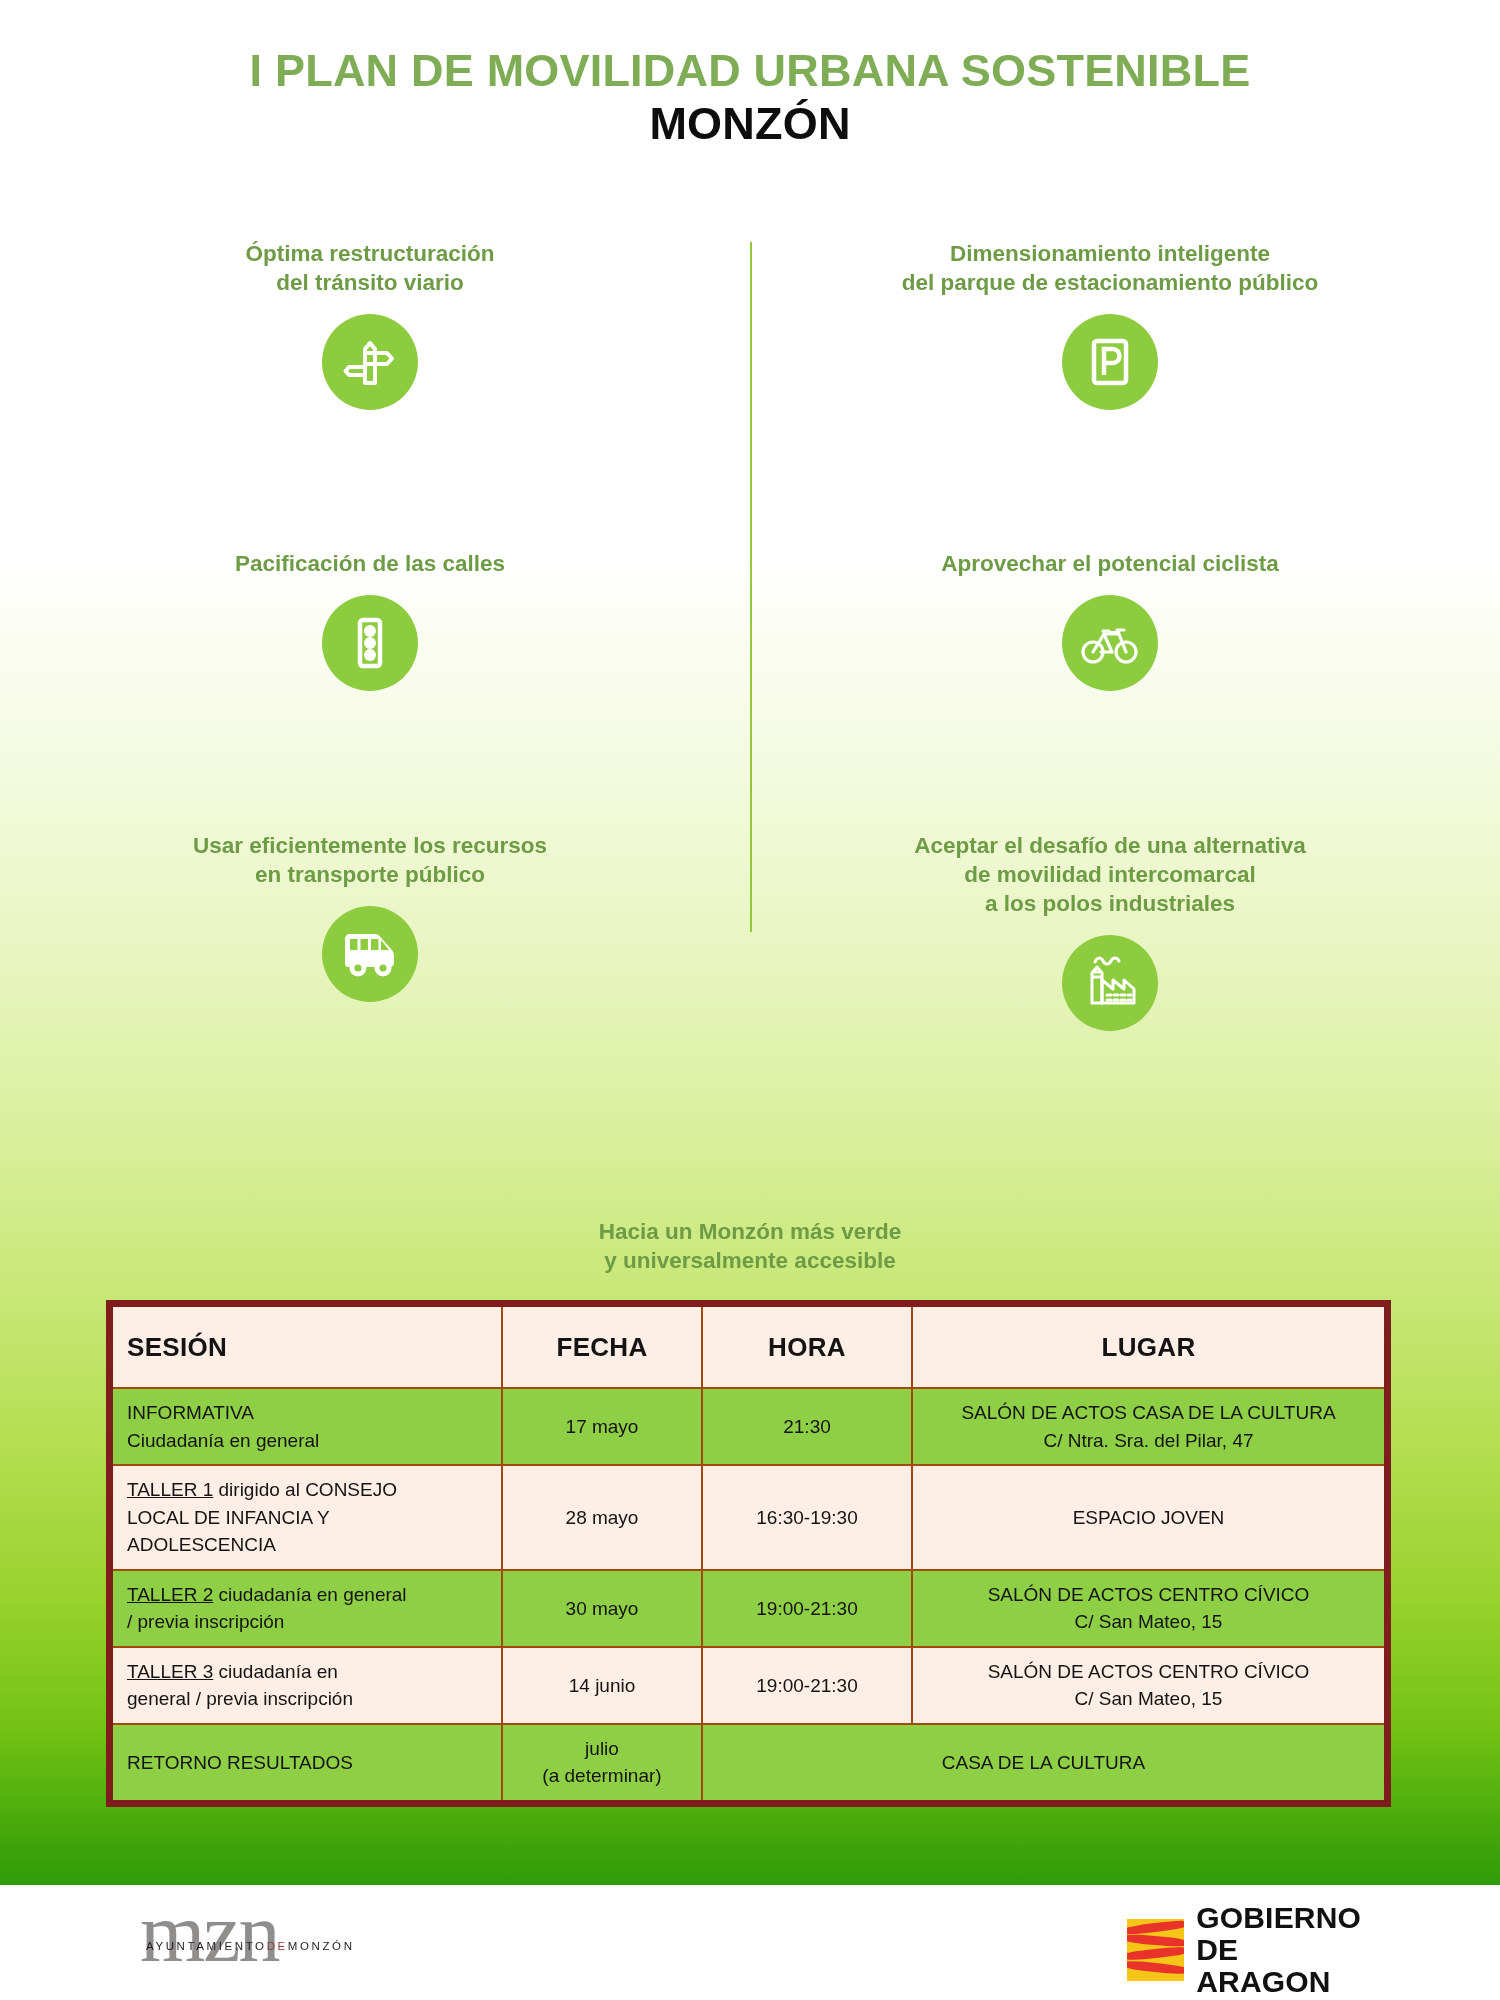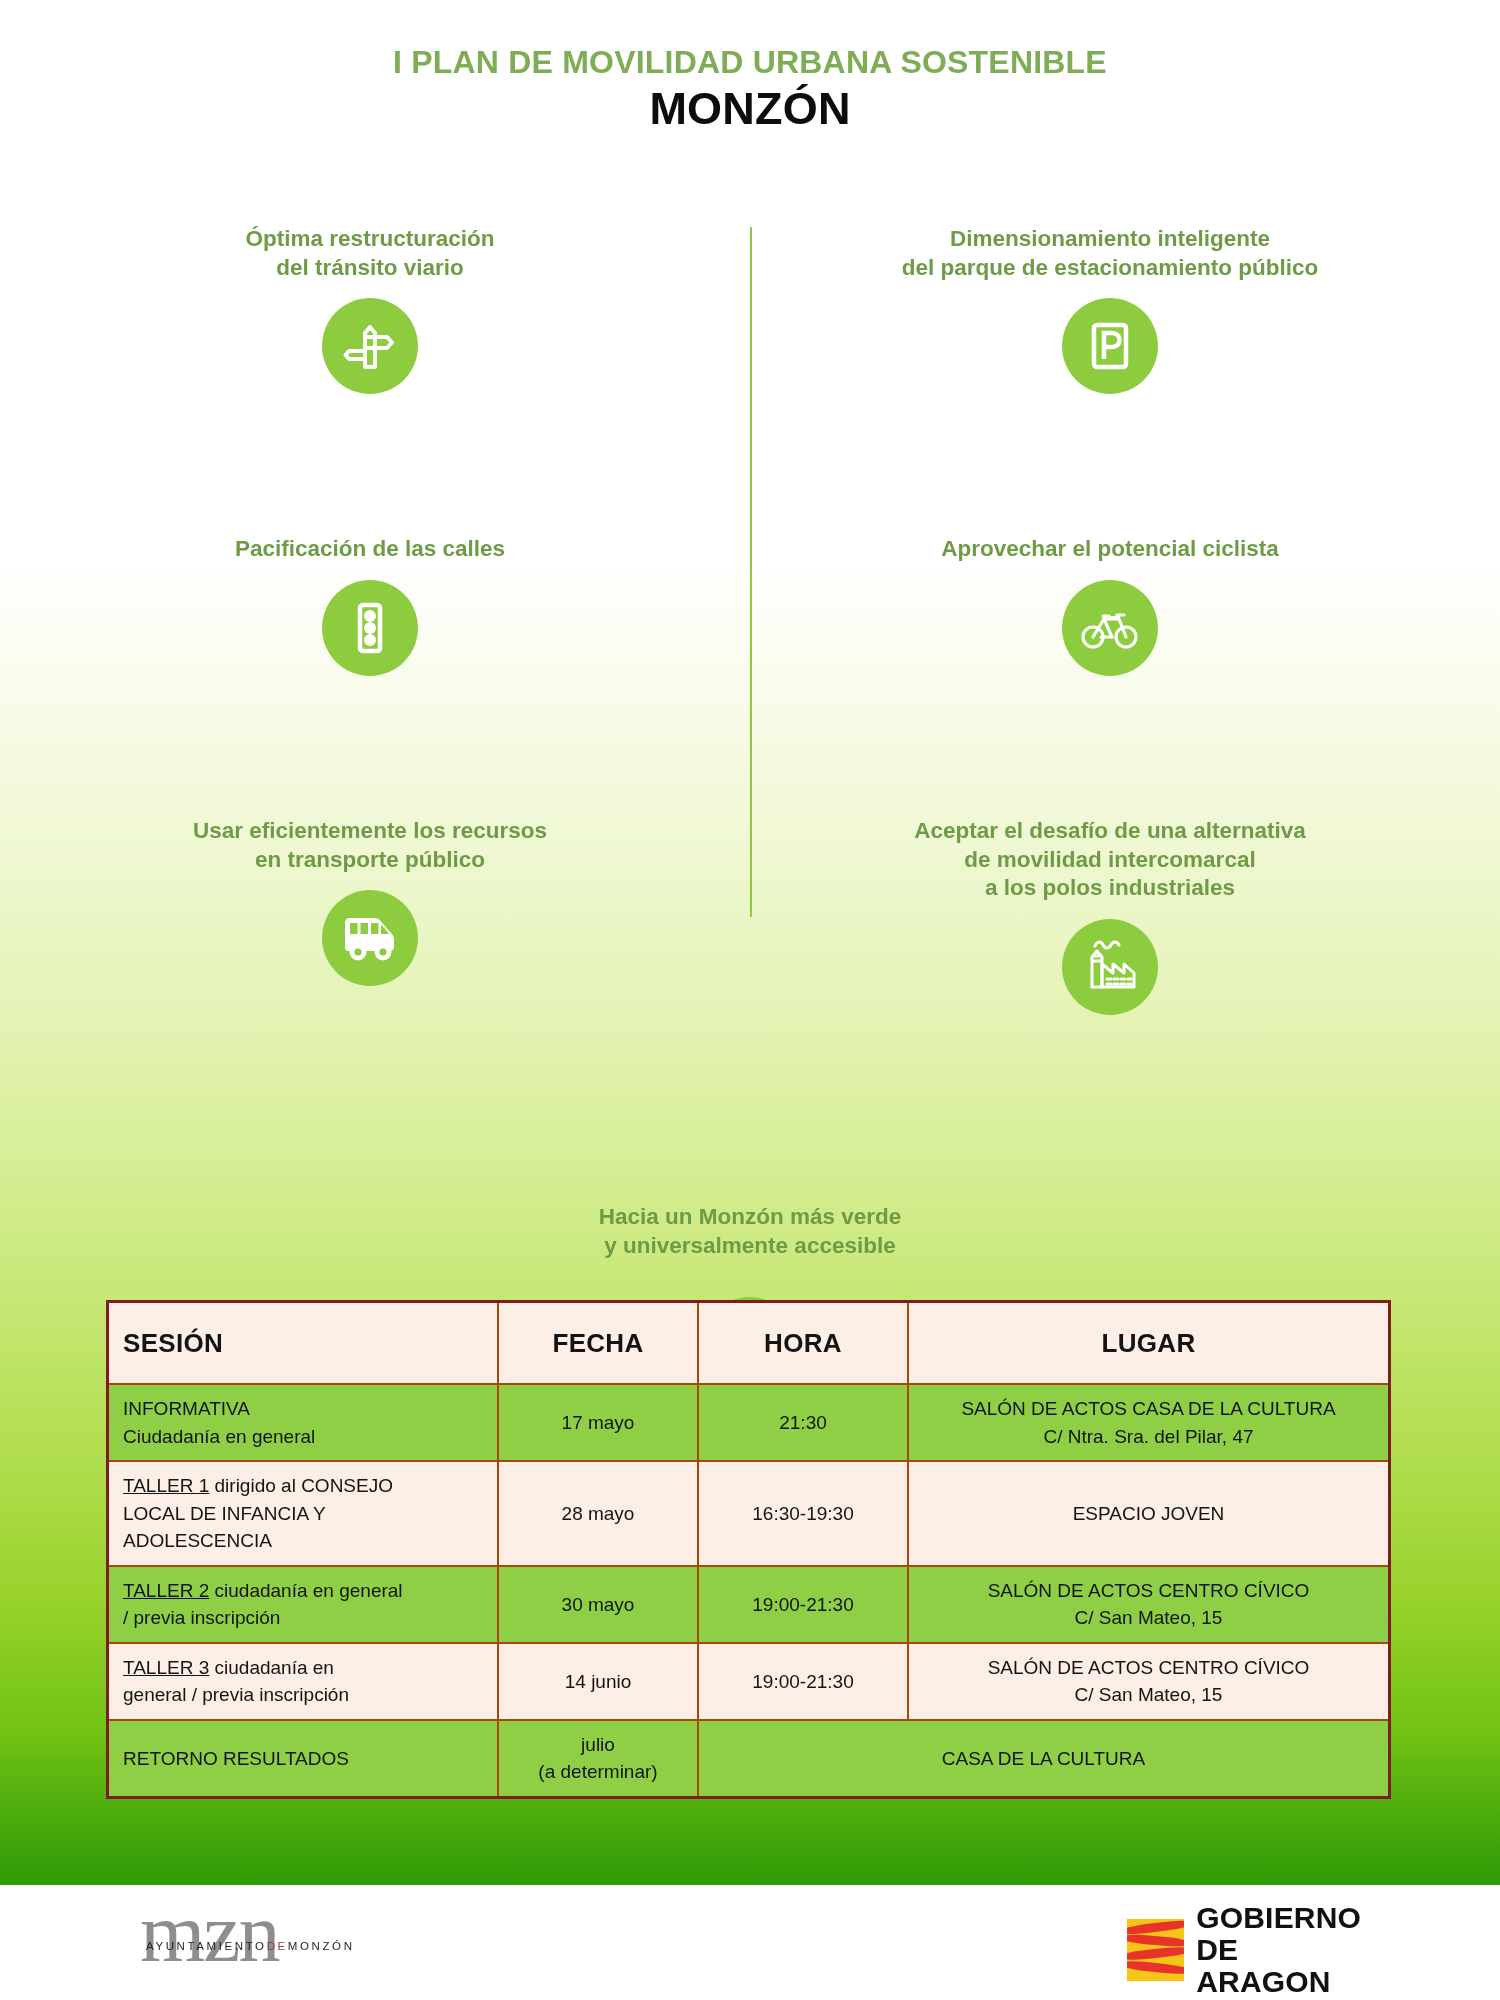--- a/index.html
+++ b/index.html
@@ -51,21 +51,21 @@
   .title-block {
     text-align: center;
     padding-top: 44px;
   }
   .title-line {
     font-weight: bold;
     letter-spacing: 0.2px;
     line-height: 1.18;
   }
   .title-1 { font-size: 45px; color: #0d0d0d; }
-  .title-2 { font-size: 32px; color: #7fad56; }
+  .title-2 { font-size: 45px; color: #7fad56; }
   .title-3 { font-size: 45px; color: #0d0d0d; }
 
   
   .grid-wrap {
     position: relative;
     margin-top: 22px;
     height: 985px;
   }
   .divider {
     position: absolute;
@@ -111,21 +111,21 @@
   }
   .icon-circle svg { display: block; }
 
   
   .sched-table {
     position: absolute;
     left: 106px;
     top: 1300px;
     width: 1285px;
     border-collapse: collapse;
-    border: 3px solid #7f1d1d;
+    border: 7px solid #7f1d1d;
     background: #a16207;
   }
   .sched-table td, .sched-table th {
     border: 2px solid #a4490d;
     padding: 10px 14px;
     font-size: 19px;
     color: #141414;
     vertical-align: middle;
   }
   .sched-table thead th {

